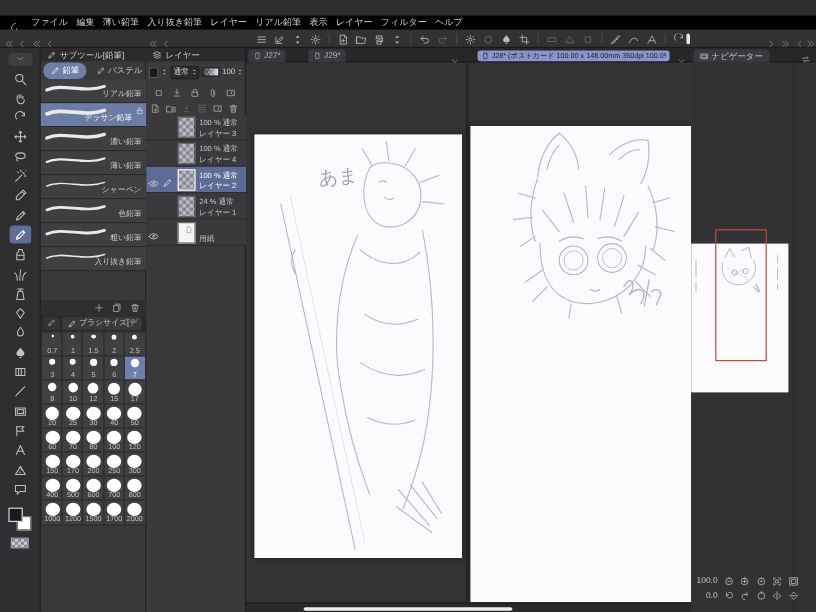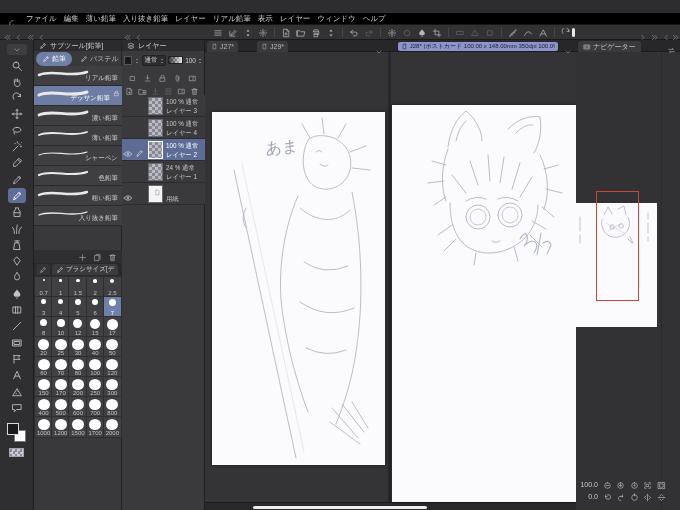--- a/index.html
+++ b/index.html
@@ -137,21 +137,21 @@
         </svg></span>
     <div id="menu-items">
         <span class="menu-item">ファイル</span>
         <span class="menu-item">編集</span>
         <span class="menu-item">薄い鉛筆</span>
         <span class="menu-item">入り抜き鉛筆</span>
         <span class="menu-item">レイヤー</span>
         <span class="menu-item">リアル鉛筆</span>
         <span class="menu-item">表示</span>
         <span class="menu-item">レイヤー</span>
-        <span class="menu-item">ウィンドウ</span>
+        <span class="menu-item">フィルター</span>
         <span class="menu-item">ヘルプ</span>
       </div>
   </div>
 
   <div id="toolbar" class="abs">
     <span class="tgl" style="left:3px"><svg class="ic" width="9" height="9" viewBox="0 0 16 16" fill="none" stroke="currentColor" stroke-width="1.15" stroke-linecap="round" stroke-linejoin="round">
           <path d="M8 4L4 8l4 4M12.5 4l-4 4 4 4"></path>
         </svg></span>
     <span class="tgl" style="left:14px"><svg class="ic" width="9" height="9" viewBox="0 0 16 16" fill="none" stroke="currentColor" stroke-width="1.15" stroke-linecap="round" stroke-linejoin="round">
           <path d="M9.5 4L5.5 8l4 4"></path>

